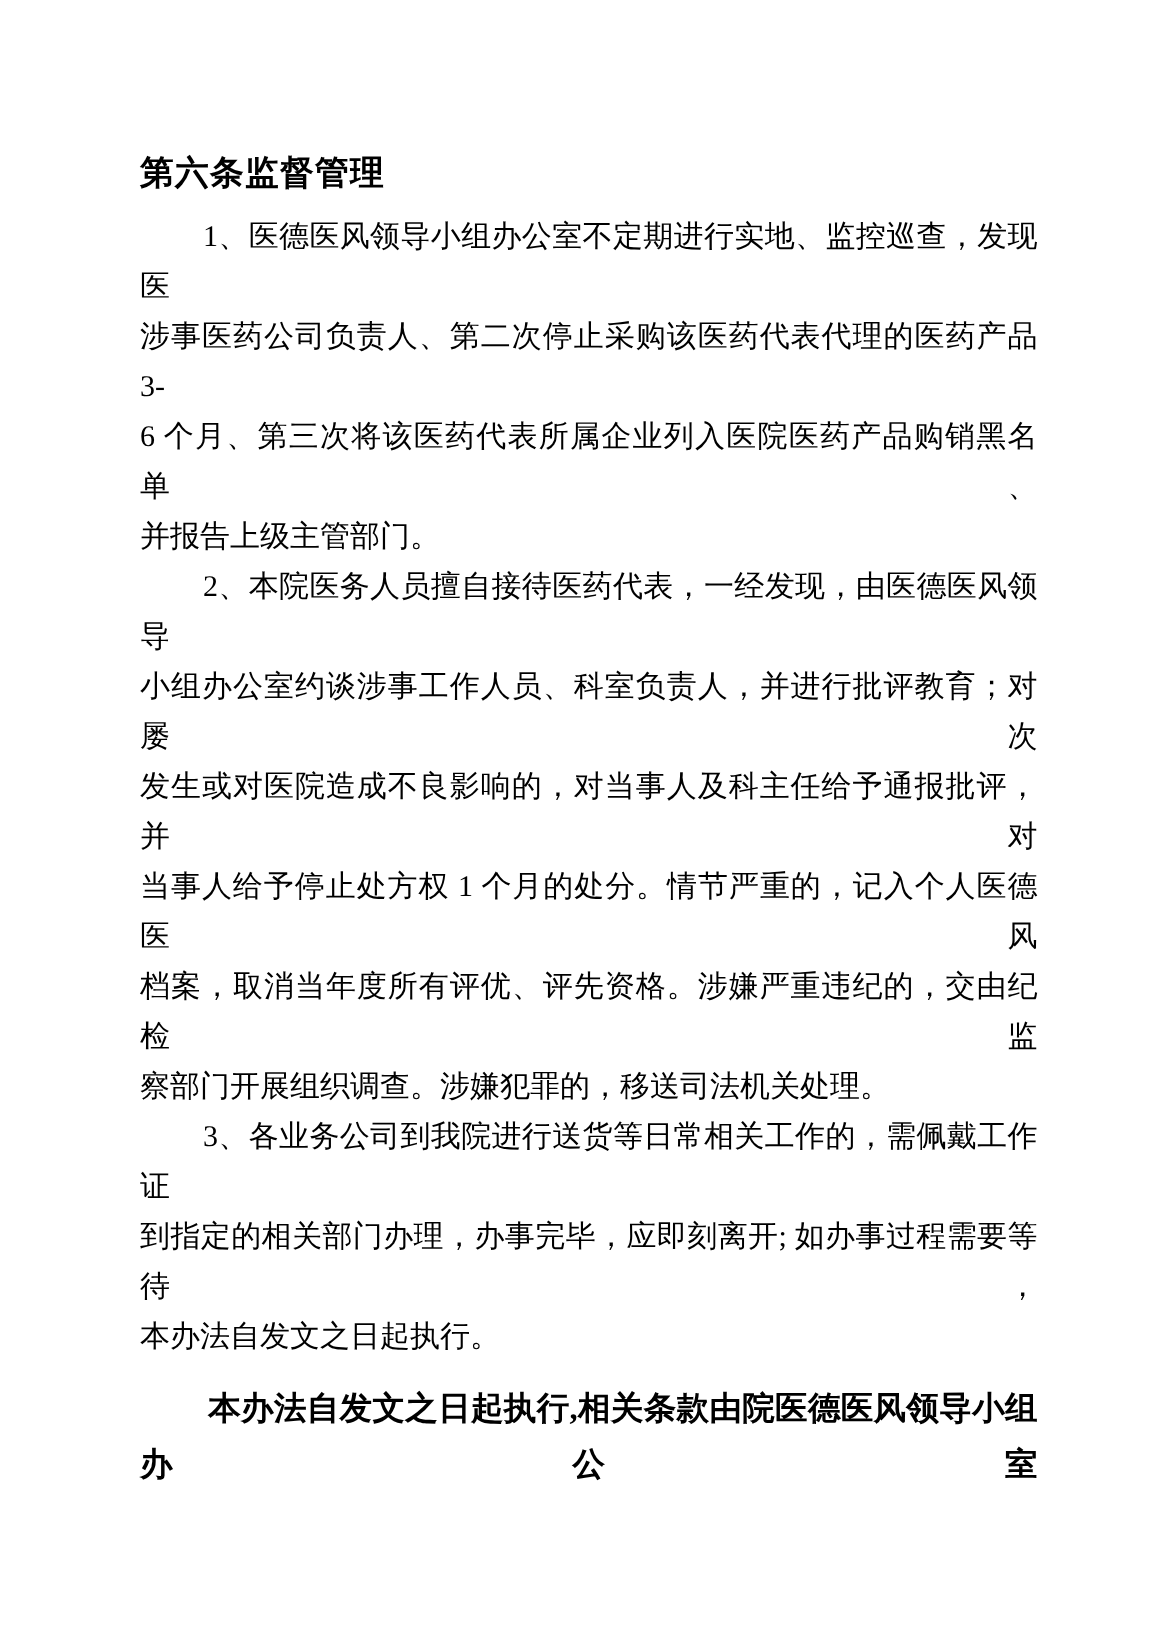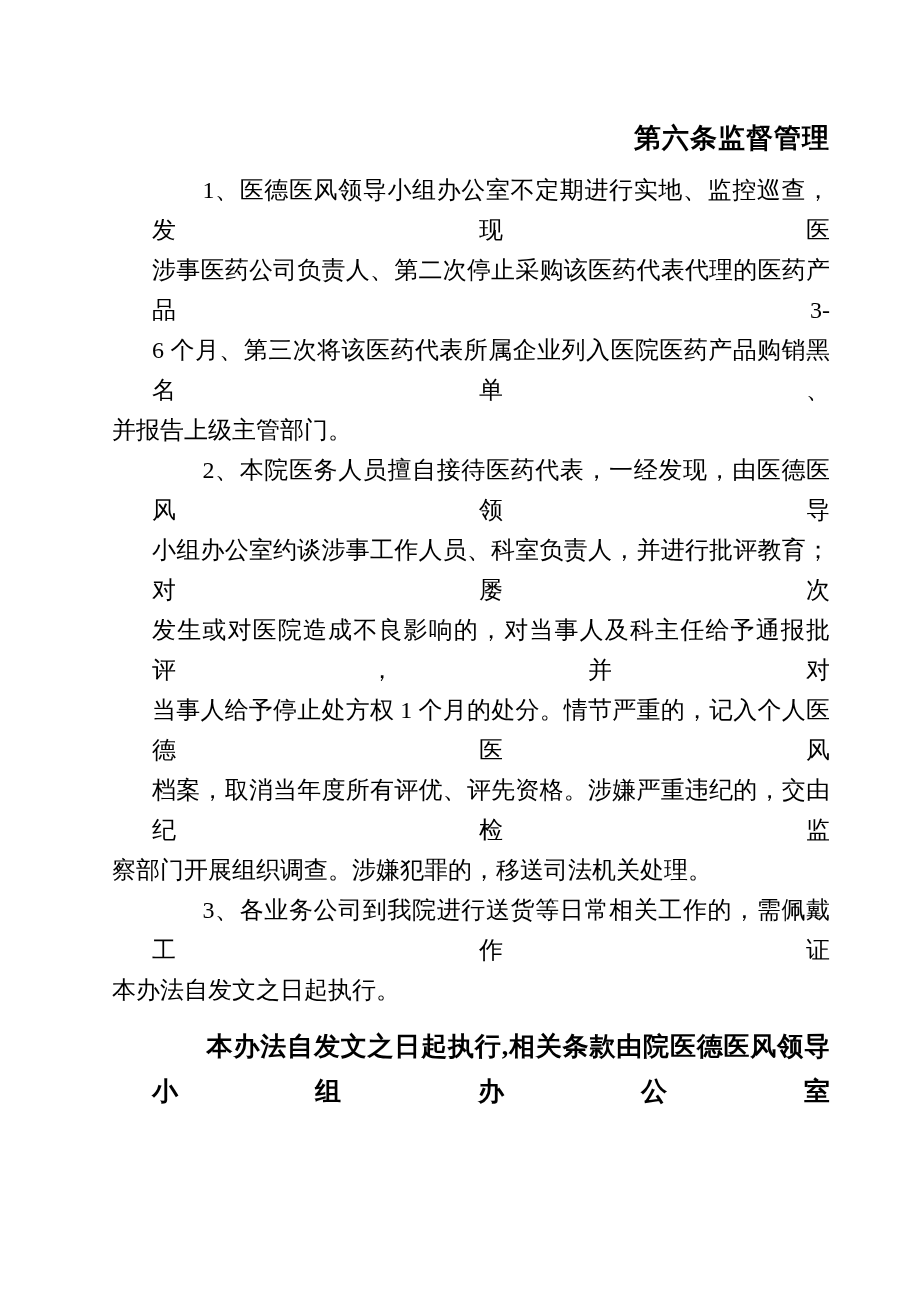--- a/index.html
+++ b/index.html
@@ -23,36 +23,35 @@
   .content {
     position: absolute;
     left: 112px;
     top: 116px;
     width: 718px;
   }
   .doc-title {
     font-size: 27px;
     font-weight: 700;
     line-height: 44px;
-    text-align: right;
+    text-align: left;
     margin: 0 0 10px 0;
     letter-spacing: 1px;
   }
   .para {
     margin: 0;
   }
   .para .line {
     font-size: 24px;
     line-height: 40px;
     white-space: normal;
   }
   .line.justify {
     text-align: justify;
     text-align-last: justify;
-    margin-left: 40px;
   }
   .line.last {
     text-align: center;
     text-align-last: left;
   }
   .line.first {
     text-indent: 2.1em;
   }
   .para.bold-para {
     margin-top: 14px;
@@ -79,20 +78,21 @@
         <div class="para body-para">
           <div class="line first justify">2、本院医务人员擅自接待医药代表，一经发现，由医德医风领导</div>
           <div class="line justify">小组办公室约谈涉事工作人员、科室负责人，并进行批评教育；对屡次</div>
           <div class="line justify">发生或对医院造成不良影响的，对当事人及科主任给予通报批评，并对</div>
           <div class="line justify">当事人给予停止处方权 1 个月的处分。情节严重的，记入个人医德医风</div>
           <div class="line justify">档案，取消当年度所有评优、评先资格。涉嫌严重违纪的，交由纪检监</div>
           <div class="line last">察部门开展组织调查。涉嫌犯罪的，移送司法机关处理。</div>
         </div>
         <div class="para body-para">
           <div class="line first justify">3、各业务公司到我院进行送货等日常相关工作的，需佩戴工作证</div>
+          <div class="line justify">到指定的相关部门办理，办事完毕，应即刻离开; 如办事过程需要等待，</div>
           <div class="line last">本办法自发文之日起执行。</div>
         </div>
         <div class="para bold-para">
           <div class="line first justify">本办法自发文之日起执行,相关条款由院医德医风领导小组办公室</div>
         </div>
       </div>
   </div>
 </div>
 
 </body></html>

